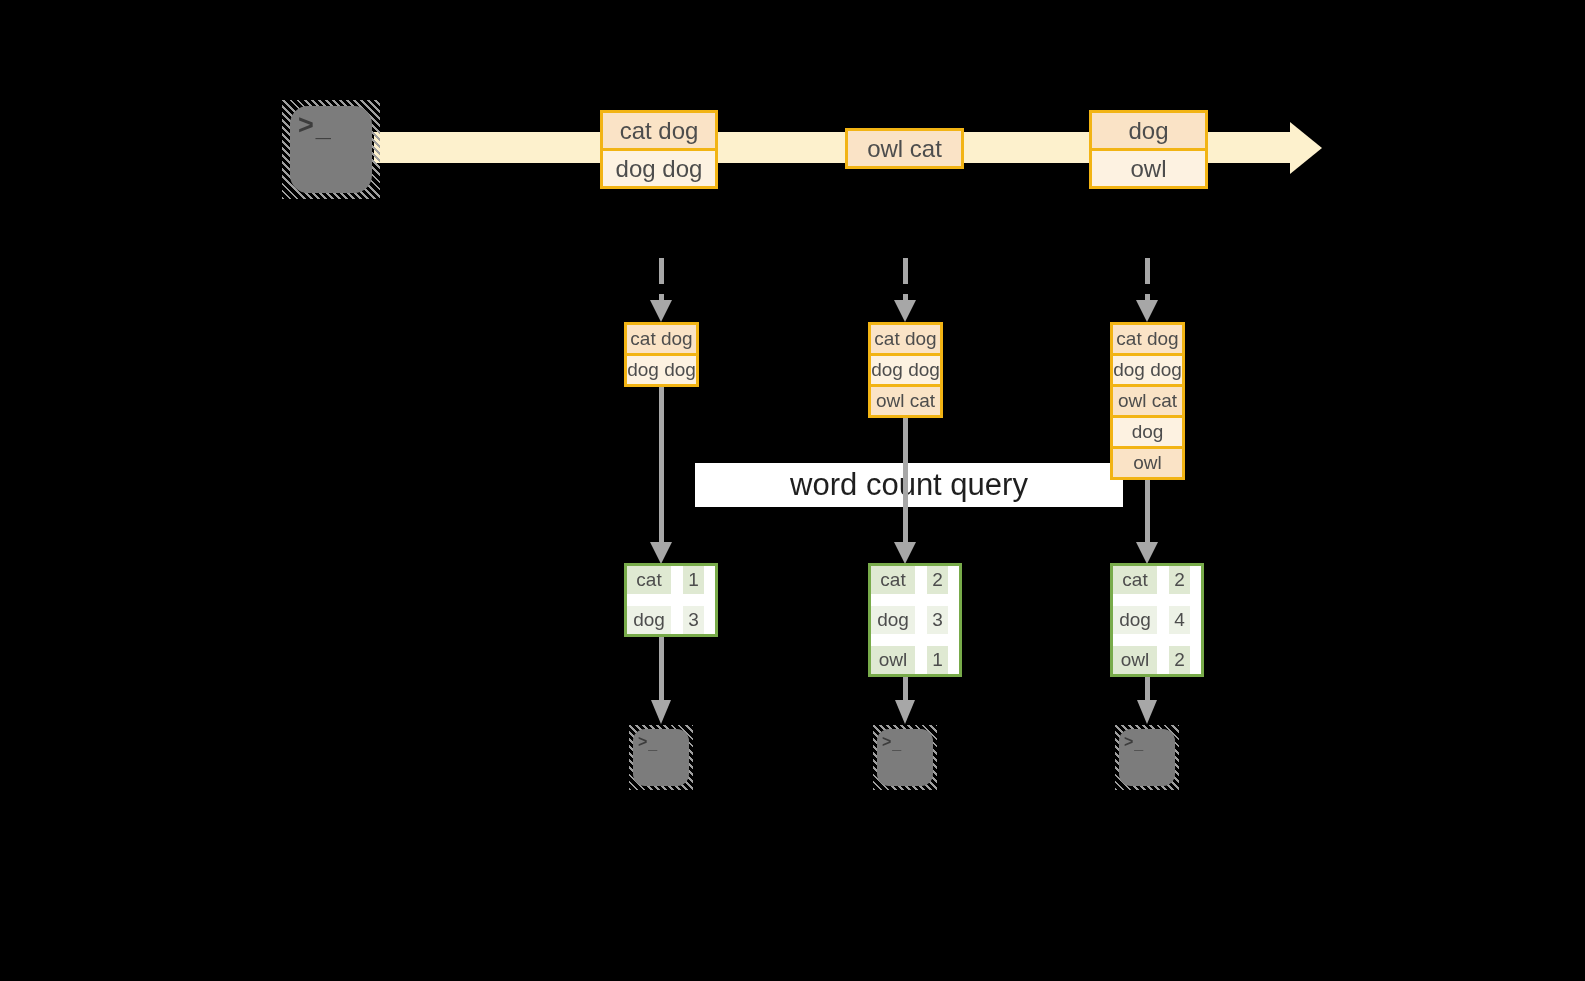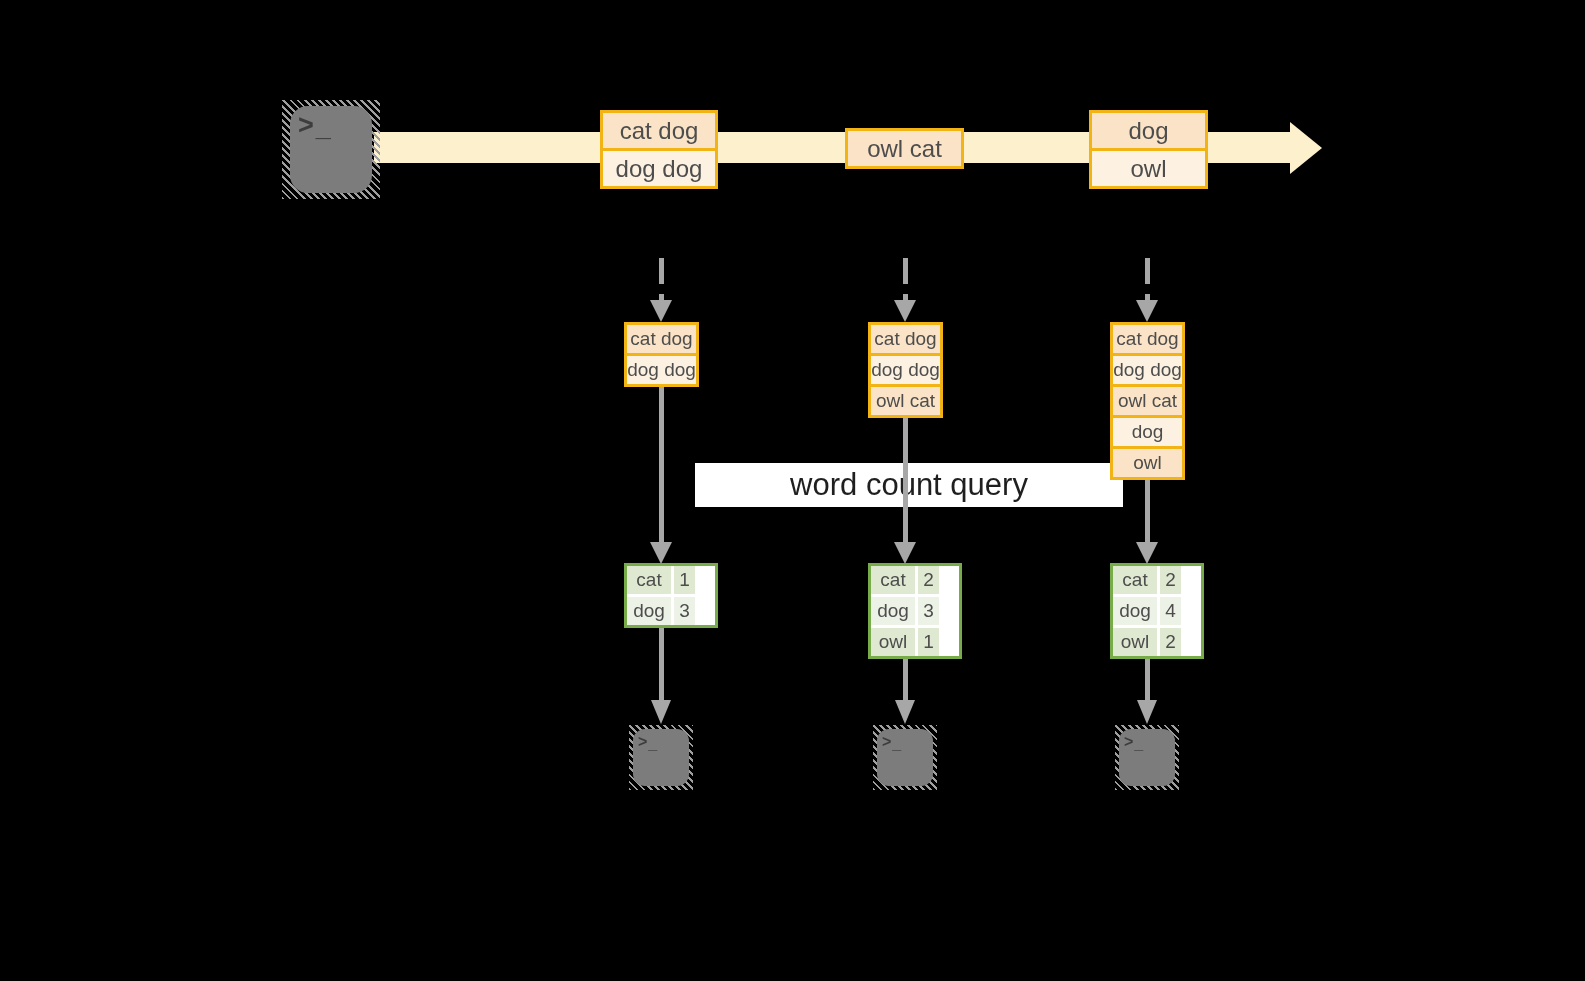--- a/index.html
+++ b/index.html
@@ -47,21 +47,21 @@
     background:repeating-linear-gradient(to bottom,#a7a7a7 0,#a7a7a7 26px,transparent 26px,transparent 36px);}
   .ahead{width:0;height:0;z-index:4;border-left:11px solid transparent;border-right:11px solid transparent;border-top:22px solid #a7a7a7;}
   .ahead-sm{width:0;height:0;z-index:4;border-left:10px solid transparent;border-right:10px solid transparent;border-top:24px solid #a7a7a7;}
 
   
   .banner{left:695px;top:463px;width:428px;height:44px;background:#ffffff;z-index:2;
     text-align:center;line-height:44px;font-size:31px;color:#1f1f1f;}
 
   
   .gtable{top:563px;width:94px;box-sizing:border-box;border:3px solid #78ab4a;background:#ffffff;z-index:5;
-    display:grid;grid-template-columns:44px 21px;gap:3px;}
+    display:grid;grid-template-columns:44px 21px;gap:12px;}
   .gcell{height:28px;line-height:28px;text-align:center;font-size:19px;color:#4d4d4d;background:#dfe9d2;}
   .gcell.r2{background:#edf2e6;}
   .gt1{left:624px;}
   .gt2{left:868px;}
   .gt3{left:1110px;}
 </style>
 </head>
 <body>
 
 <div class="canvas">

